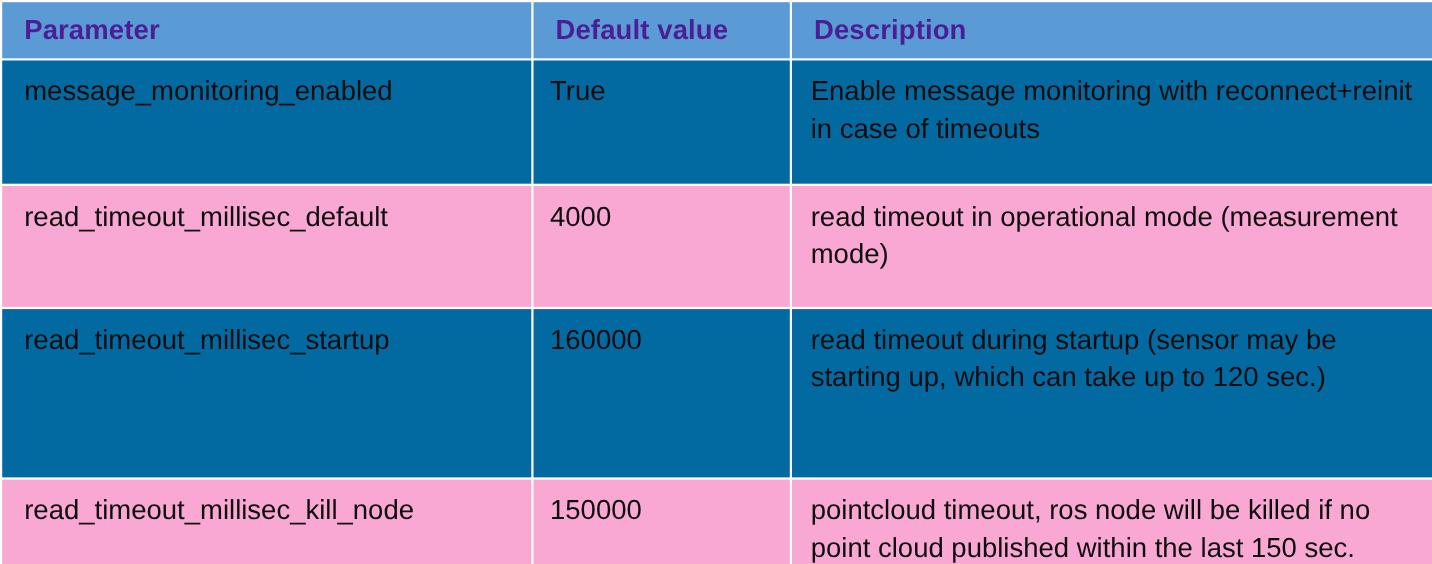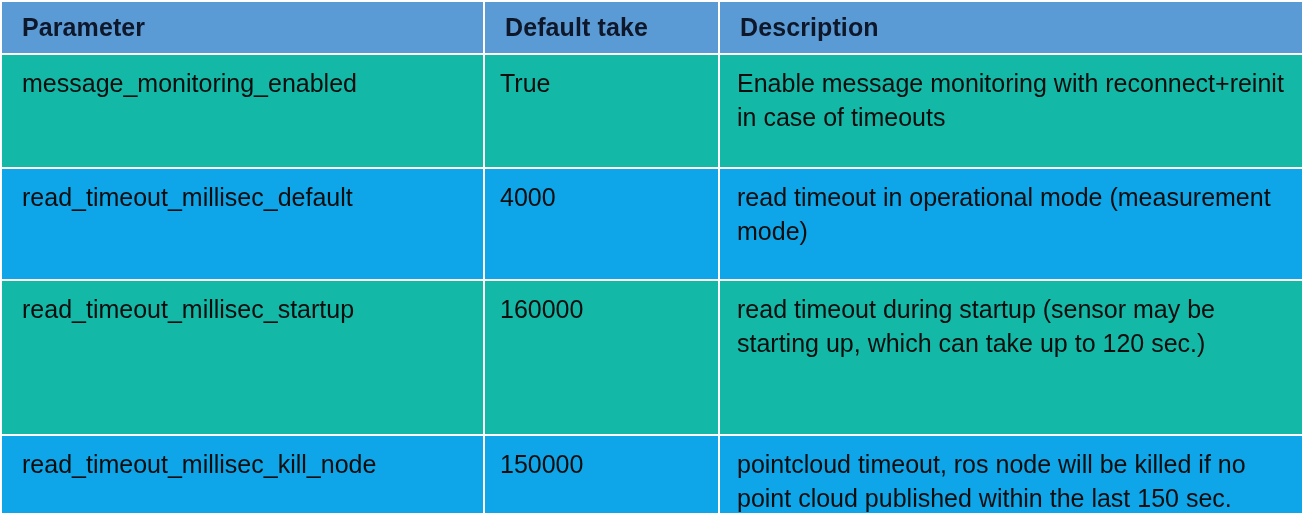--- a/index.html
+++ b/index.html
@@ -22,42 +22,42 @@
     table-layout: fixed;
     background: #ffffff;
   }
 
   .param-table col.col-param   { width: 481px; }
   .param-table col.col-default { width: 233px; }
   .param-table col.col-desc    { width: 586px; }
 
   thead th {
     background: #5b9bd5;
-    color: #0f172a;
+    color: #4c1d95;
     font-weight: bold;
     font-size: 25px;
     text-align: left;
     vertical-align: middle;
     padding: 0 0 0 20px;
     height: 51px;
     letter-spacing: 0.1px;
     white-space: nowrap;
   }
 
   tbody td {
     vertical-align: top;
     text-align: left;
     font-size: 25px;
     color: #0d0d0d;
     padding: 11px 12px 10px 20px;
     line-height: 1.36;
   }
 
-  tbody tr.row-shade-dark  td { background: #14b8a6; }
-  tbody tr.row-shade-light td { background: #0ea5e9; margin-left: 16px; }
+  tbody tr.row-shade-dark  td { background: #0369a1; }
+  tbody tr.row-shade-light td { background: #f9a8d4; margin-left: 16px; }
 
   tbody tr.r1 td { height: 91px; }
   tbody tr.r2 td { height: 89px; }
   tbody tr.r3 td { height: 132px; }
   tbody tr.r4 td { height: 136px; }
 
   td.cell-param {
     padding-right: 2px;
     white-space: nowrap;
   }
@@ -74,21 +74,21 @@
 
 <table class="param-table">
   <colgroup>
     <col class="col-param">
     <col class="col-default">
     <col class="col-desc">
   </colgroup>
   <thead>
     <tr>
       <th>Parameter</th>
-      <th>Default take</th>
+      <th>Default value</th>
       <th>Description</th>
     </tr>
   </thead>
   <tbody>
     <tr class="row-shade-dark r1">
       <td class="cell-param">message_monitoring_enabled</td>
       <td class="cell-default">True</td>
       <td class="cell-desc">Enable message monitoring with reconnect+reinit in case of timeouts</td>
     </tr>
     <tr class="row-shade-light r2">

